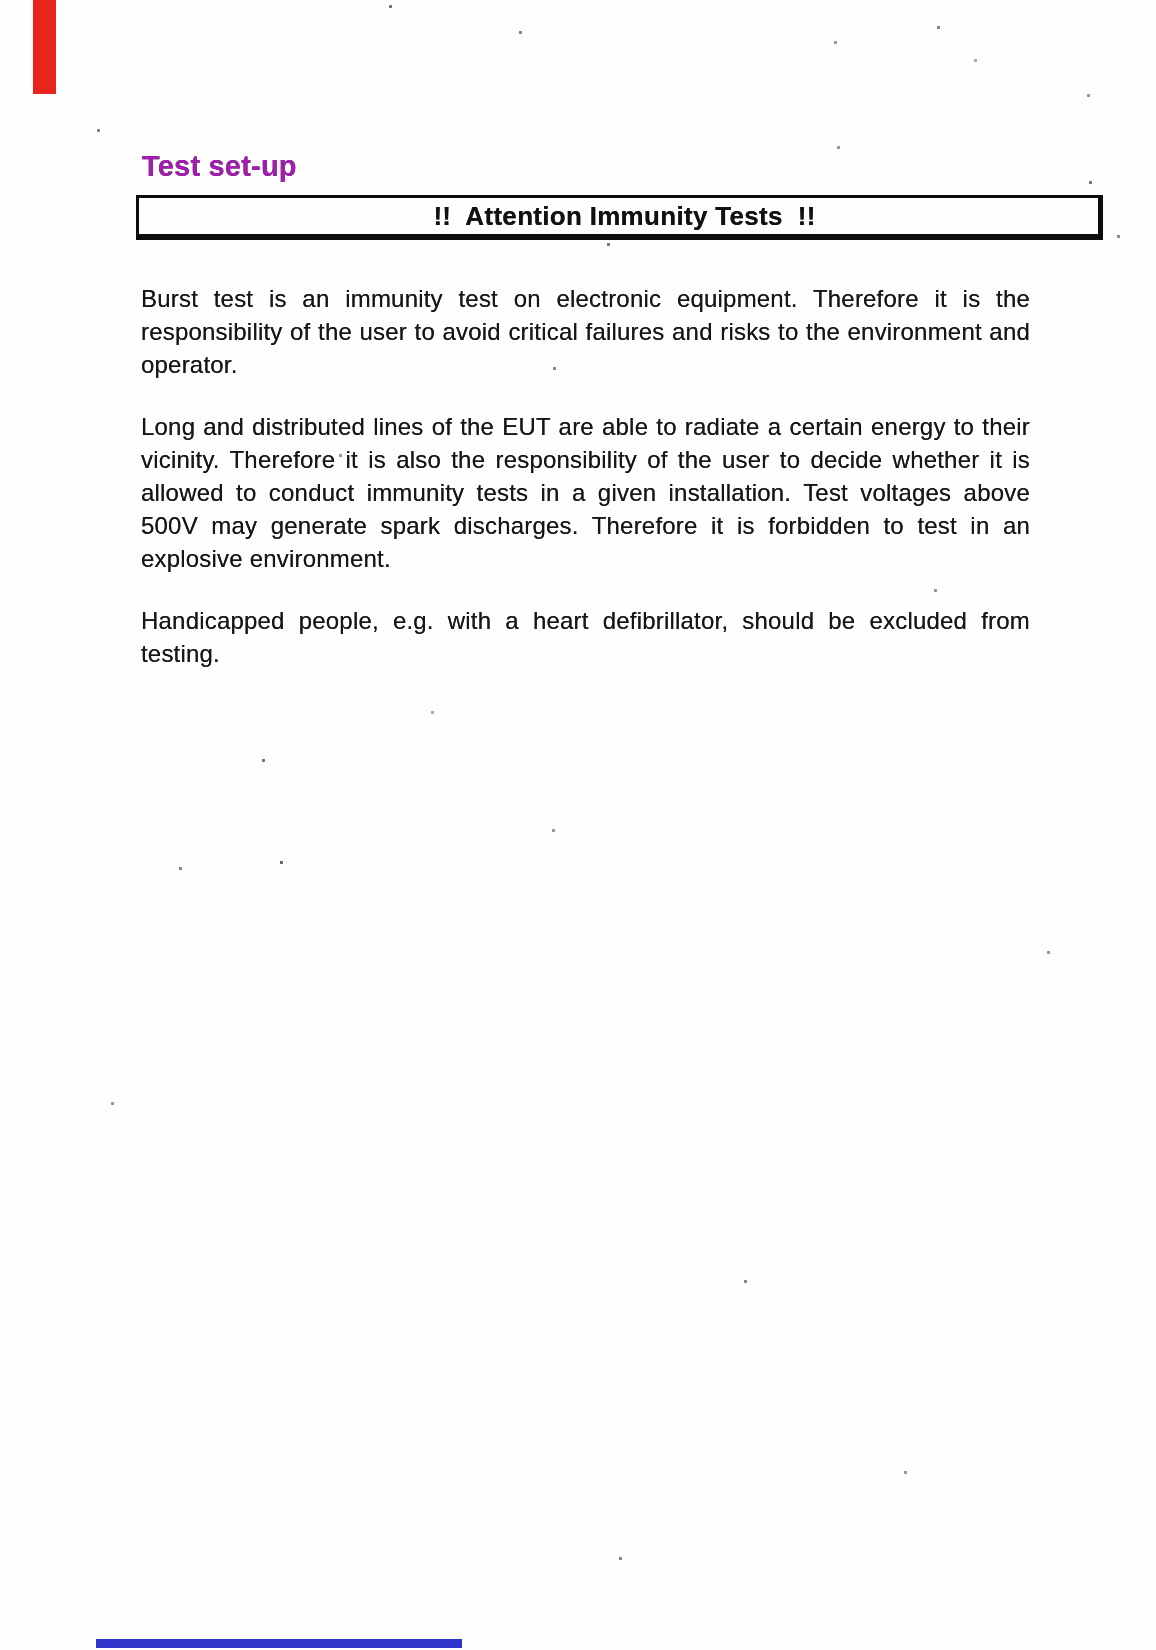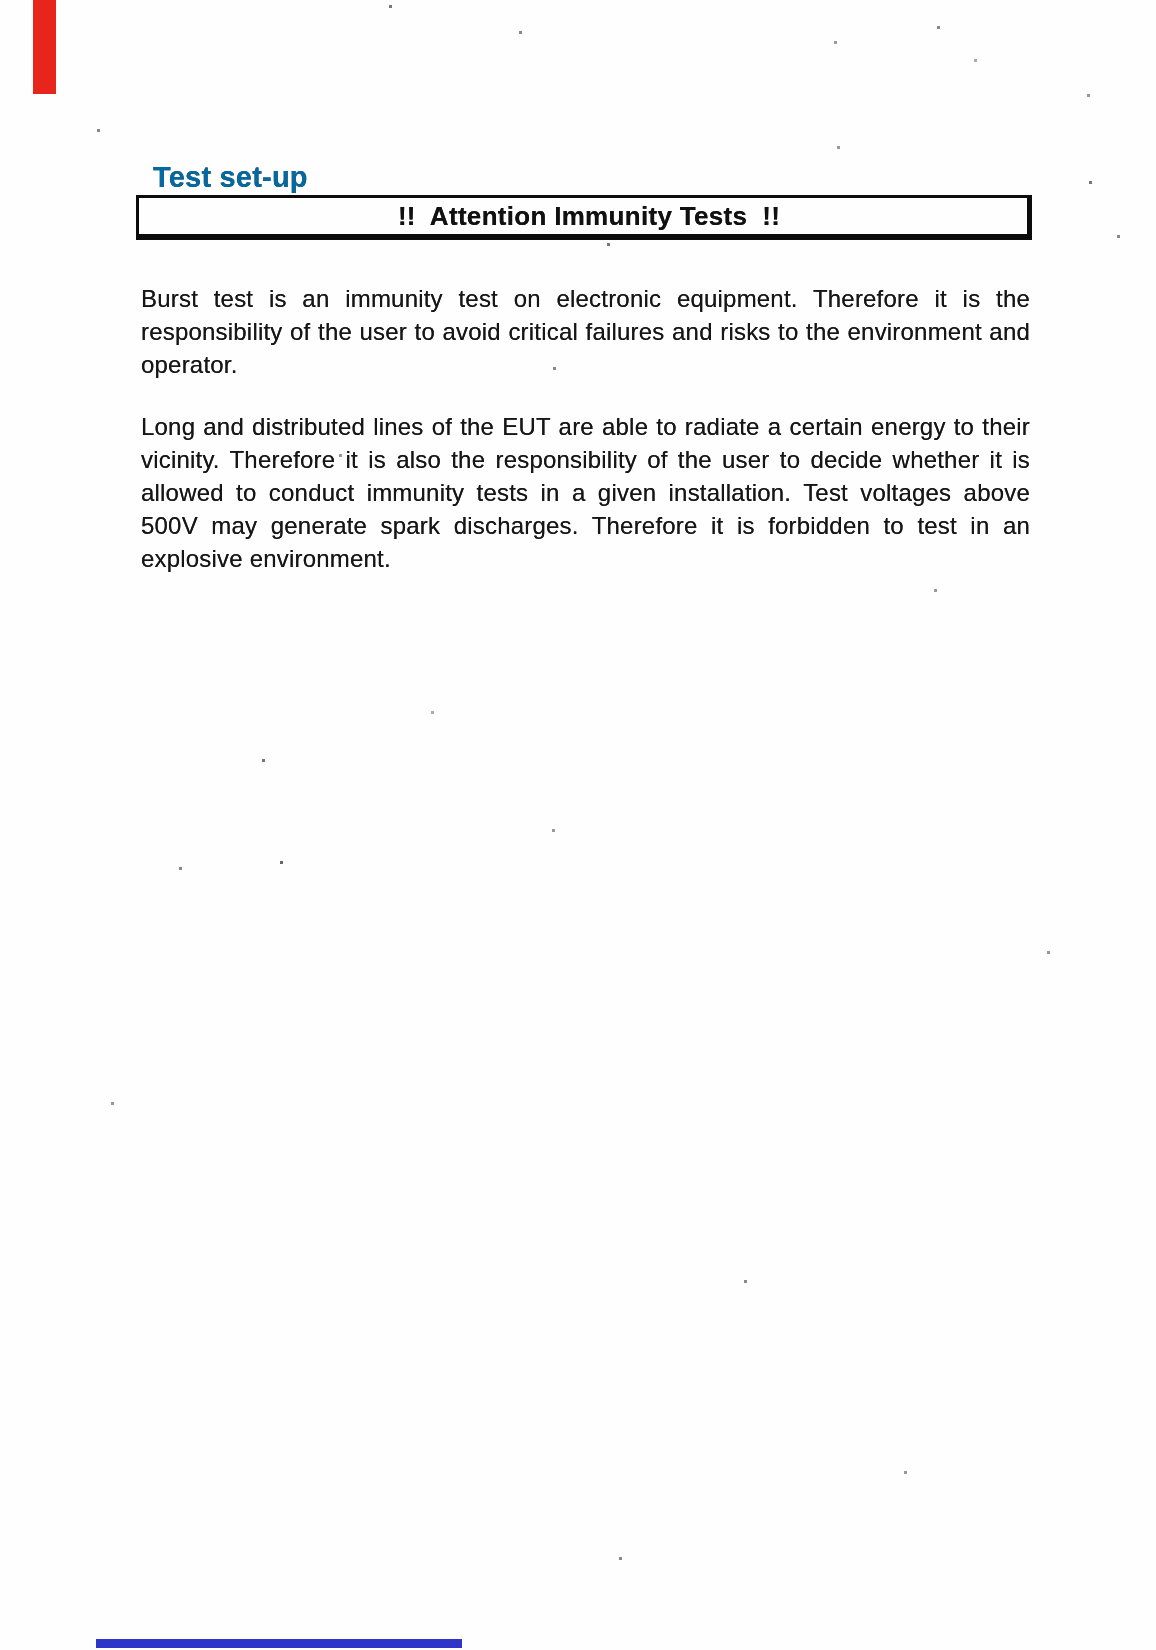--- a/index.html
+++ b/index.html
@@ -29,33 +29,33 @@
     left: 96px;
     top: 1639px;
     width: 366px;
     height: 9px;
   }
   
   .heading {
     position: absolute;
     left: 141px;
     top: 149px;
-    margin: 12px;
+    margin: 1px;
     font-size: 29px;
     font-weight: bold;
     letter-spacing: 0.2px;
-    color: #0369a1;
+    color: #a21caf;
     text-shadow: 0 0 0.6px rgba(0,0,0,0.8);
   }
   
   .attention-box {
     position: absolute;
     left: 136px;
     top: 195px;
-    width: 896px;
+    width: 967px;
     height: 45px;
     box-sizing: border-box;
     border: 3px solid #0c0c0c;
     border-right-width: 5px;
     border-bottom-width: 6px;
     display: flex;
     align-items: center;
     justify-content: center;
     background: #fefefe;
   }
@@ -128,19 +128,20 @@
 
   <h1 class="heading">Test set-up</h1>
 
   <div class="attention-box">
     <span class="attention-title">!!  Attention Immunity Tests  !!</span>
   </div>
 
   <div class="body-text">
     <p>Burst test is an immunity test on electronic equipment. Therefore it is the responsibility of the user to avoid critical failures and risks to the environment and operator.</p>
     <p>Long and distributed lines of the EUT are able to radiate a certain energy to their vicinity. Therefore it is also the responsibility of the user to decide whether it is allowed to conduct immunity tests in a given installation. Test voltages above 500V may generate spark discharges. Therefore it is forbidden to test in an explosive environment.</p>
+    <p>Handicapped people, e.g. with a heart defibrillator, should be excluded from testing.</p>
   </div>
 
   <div class="speckles"></div>
 
   <div class="blue-bar" style="background-color: rgb(47, 53, 201);"></div>
 
 </div>
 
 </body></html>

